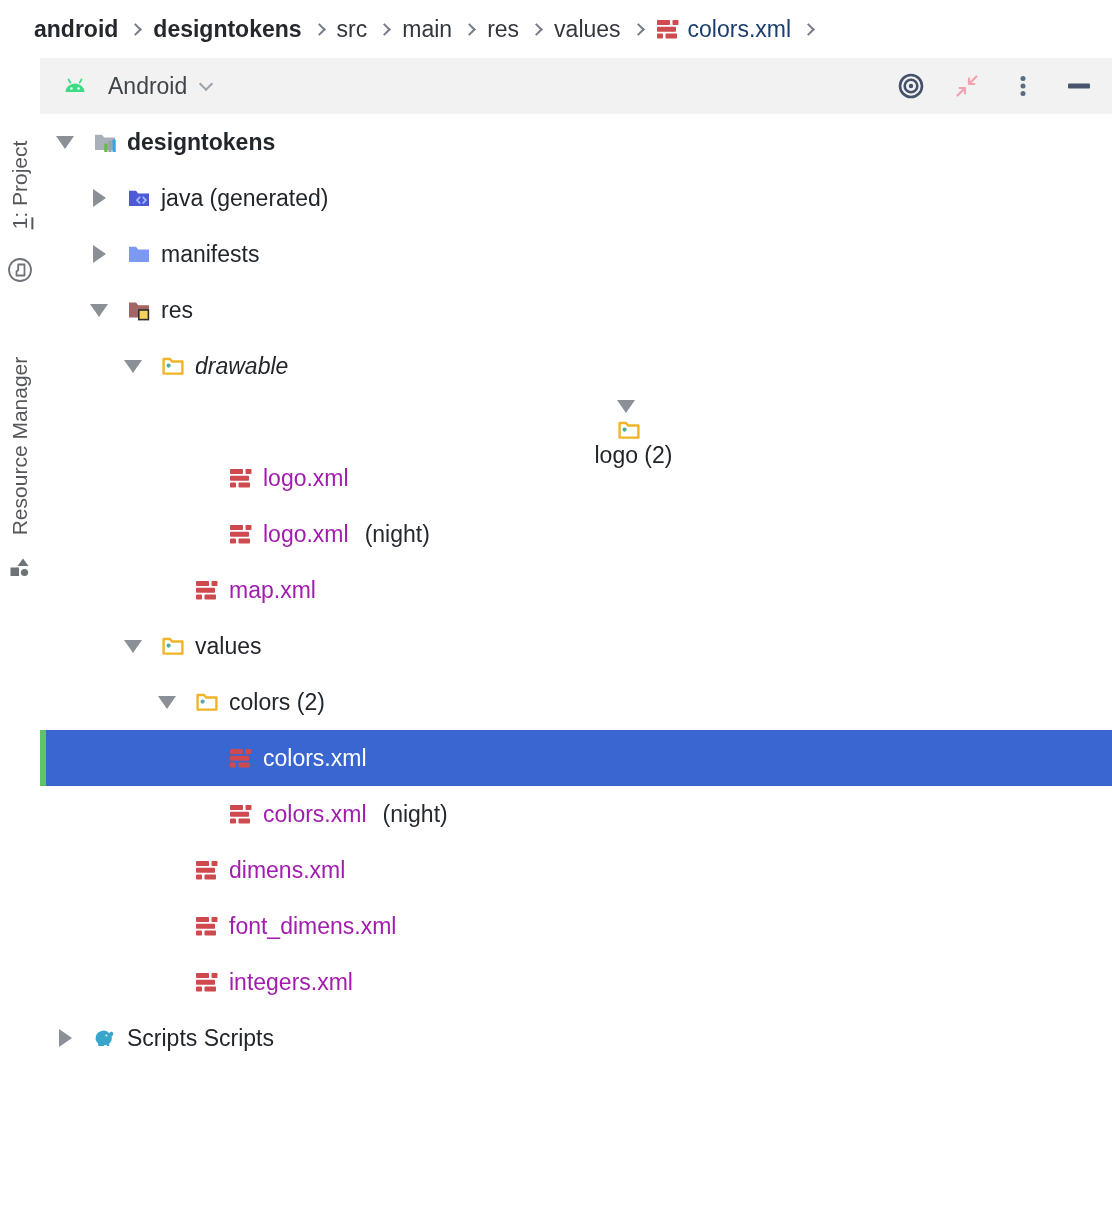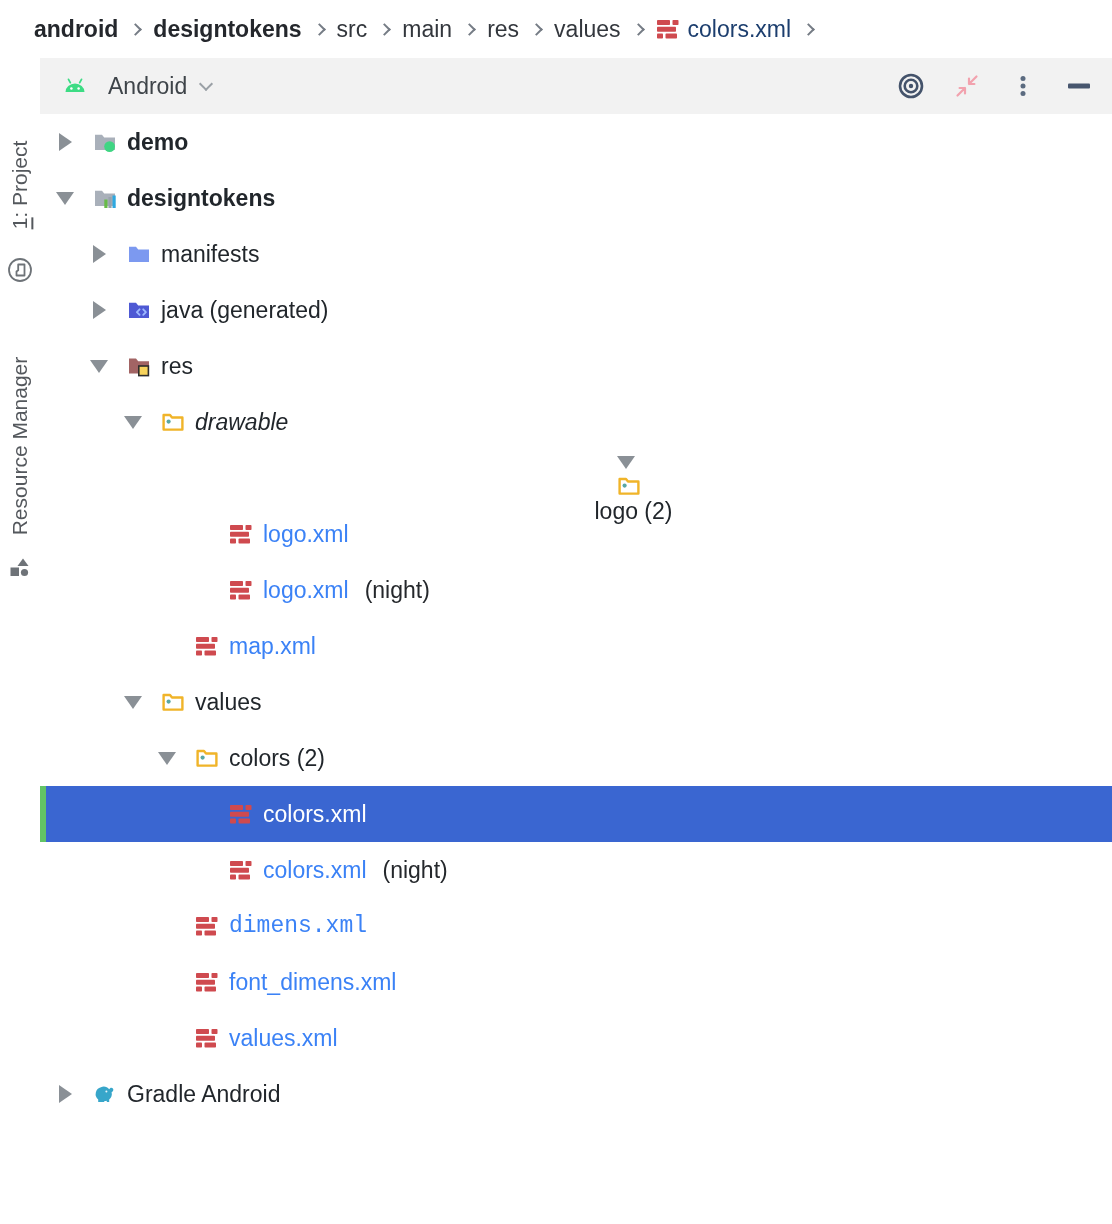--- a/index.html
+++ b/index.html
@@ -57,21 +57,21 @@
 
   
   .tree { position:absolute; top:114px; left:40px; right:0; background:#fff; }
   .row { height:56px; display:flex; align-items:center; position:relative; font-size:23px; color:#21262B; }
   .row .arrow { width:24px; height:24px; flex:none; margin-right:16px; display:flex; align-items:center; justify-content:center; }
   .tri-c { width:0; height:0; border-left:13px solid #8A9096; border-top:9px solid transparent; border-bottom:9px solid transparent; }
   .tri-e { width:0; height:0; border-top:13px solid #8A9096; border-left:9px solid transparent; border-right:9px solid transparent; }
   .row .ricon { width:24px; height:24px; flex:none; margin-right:10px; display:flex; align-items:center; justify-content:center; }
   .row .lbl { white-space:pre; }
   .row.bold .lbl { font-weight:700; }
-  .row.file .lbl { color:#3b82f6; }
+  .row.file .lbl { color:#a21caf; }
   .row .sfx { color:#25282C; margin-left:16px; white-space:pre; }
   .row.selected { background:#3A66D1; }
   .row.selected::before { content:""; position:absolute; left:0; top:0; bottom:0; width:6px; background:#62C366; }
   .row.selected .lbl { color:#FFFFFF; }
 </style>
 </head>
 <body>
 
 <nav class="breadcrumb" id="breadcrumb">
     <span class="crumb-item bold">
@@ -181,69 +181,57 @@
           <rect x="3.5" y="12.5" width="8.5" height="8.5"></rect>
           <circle cx="17.5" cy="17.5" r="3.6"></circle>
         </svg>
       </span>
   </button>
 </div>
 
 <div class="tree" id="tree">
     <div class="row bold" style="padding-left: 13px;">
       <span class="arrow">
-        <span class="tri-c"></span>
-      </span>
-      <span class="ricon">
-        <svg viewBox="0 0 24 24" width="24" height="24">
-          <path d="M2 20V4.8h7l2.2 2.7H22V20z" fill="#A9B0BA"></path>
-          <circle cx="16.6" cy="16.6" r="5.4" fill="#3FD583"></circle>
-        </svg>
-      </span>
-      <span class="lbl">demo</span>
-    </div>
-    <div class="row bold" style="padding-left: 13px;">
-      <span class="arrow">
         <span class="tri-e"></span>
       </span>
       <span class="ricon">
         <svg viewBox="0 0 24 24" width="24" height="24">
           <path d="M2 20V4.8h7l2.2 2.7H22V20z" fill="#A9B0BA"></path>
           <rect x="11.3" y="13.5" width="3.2" height="8.5" fill="#67BB47"></rect>
           <rect x="15.4" y="11" width="3.2" height="11" fill="#98A2AC"></rect>
           <rect x="19.5" y="9.5" width="3.2" height="12.5" fill="#2EA8E0"></rect>
         </svg>
       </span>
       <span class="lbl">designtokens</span>
     </div>
     <div class="row" style="padding-left: 47px;">
       <span class="arrow">
         <span class="tri-c"></span>
       </span>
       <span class="ricon">
         <svg viewBox="0 0 24 24" width="24" height="24">
-          <path d="M2 20V4.8h7l2.2 2.7H22V20z" fill="#7C99F0"></path>
-        </svg>
-      </span>
-      <span class="lbl">manifests</span>
-    </div>
-    <div class="row" style="padding-left: 47px;">
-      <span class="arrow">
-        <span class="tri-c"></span>
-      </span>
-      <span class="ricon">
-        <svg viewBox="0 0 24 24" width="24" height="24">
           <path d="M2 20V4.8h7l2.2 2.7H22V20z" fill="#4E59D4"></path>
           <path d="M12.6 11.3l-2.7 2.8 2.7 2.8M16.2 11.3l2.7 2.8-2.7 2.8" stroke="#9DB8FF" stroke-width="1.8" fill="none" stroke-linecap="round" stroke-linejoin="round"></path>
         </svg>
       </span>
       <span class="lbl">java (generated)</span>
     </div>
     <div class="row" style="padding-left: 47px;">
       <span class="arrow">
+        <span class="tri-c"></span>
+      </span>
+      <span class="ricon">
+        <svg viewBox="0 0 24 24" width="24" height="24">
+          <path d="M2 20V4.8h7l2.2 2.7H22V20z" fill="#7C99F0"></path>
+        </svg>
+      </span>
+      <span class="lbl">manifests</span>
+    </div>
+    <div class="row" style="padding-left: 47px;">
+      <span class="arrow">
         <span class="tri-e"></span>
       </span>
       <span class="ricon">
         <svg viewBox="0 0 24 24" width="24" height="24">
           <path d="M2 19.5V4.5h7l2.2 2.7H22v12.3z" fill="#A26464"></path>
           <rect x="11.8" y="12" width="9.6" height="9.6" fill="#F7D35C" stroke="#2E2E2E" stroke-width="1.6"></rect>
         </svg>
       </span>
       <span class="lbl">res</span>
     </div>
@@ -365,21 +353,21 @@
             <rect x="16.5" y="3" width="6" height="5" rx="0.8"></rect>
             <rect x="1" y="9.8" width="19" height="5" rx="0.8"></rect>
             <rect x="1" y="16.6" width="6" height="5" rx="0.8"></rect>
             <rect x="9.5" y="16.6" width="11.5" height="5" rx="0.8"></rect>
           </g>
         </svg>
       </span>
       <span class="lbl">colors.xml</span>
       <span class="sfx">(night)</span>
     </div>
-    <div class="row file" style="padding-left: 115px; font-family: Liberation Mono, monospace;">
+    <div class="row file" style="padding-left: 115px;">
       <span class="arrow"></span>
       <span class="ricon">
         <svg viewBox="0 0 24 24" width="24" height="24">
           <g fill="#CF4A4F">
             <rect x="1" y="3" width="13" height="5" rx="0.8"></rect>
             <rect x="16.5" y="3" width="6" height="5" rx="0.8"></rect>
             <rect x="1" y="9.8" width="19" height="5" rx="0.8"></rect>
             <rect x="1" y="16.6" width="6" height="5" rx="0.8"></rect>
             <rect x="9.5" y="16.6" width="11.5" height="5" rx="0.8"></rect>
           </g>
@@ -408,27 +396,27 @@
         <svg viewBox="0 0 24 24" width="24" height="24">
           <g fill="#CF4A4F">
             <rect x="1" y="3" width="13" height="5" rx="0.8"></rect>
             <rect x="16.5" y="3" width="6" height="5" rx="0.8"></rect>
             <rect x="1" y="9.8" width="19" height="5" rx="0.8"></rect>
             <rect x="1" y="16.6" width="6" height="5" rx="0.8"></rect>
             <rect x="9.5" y="16.6" width="11.5" height="5" rx="0.8"></rect>
           </g>
         </svg>
       </span>
-      <span class="lbl">values.xml</span>
+      <span class="lbl">integers.xml</span>
     </div>
     <div class="row" style="padding-left: 13px;">
       <span class="arrow">
         <span class="tri-c"></span>
       </span>
       <span class="ricon">
         <svg viewBox="0 0 24 24" width="24" height="24">
           <path d="M5.2 20v-2.6A7 7 0 0 1 8 5.2c2.9-1.3 6.3-.4 8.1 2l1-.9c.8-.7 2.1-.6 2.8.3.7.9.6 2.1-.3 2.8l-1 .9c.8 2.7-.2 5.6-2.4 7.2V20h-2.4v-1.2c-.8.2-1.7.3-2.5.1V20z" fill="#37A6CA"></path>
           <circle cx="13.4" cy="9.6" r="1" fill="#E8F6FB"></circle>
         </svg>
       </span>
-      <span class="lbl">Gradle Android</span>
+      <span class="lbl">Scripts Scripts</span>
     </div>
   </div>
 
 </body></html>

